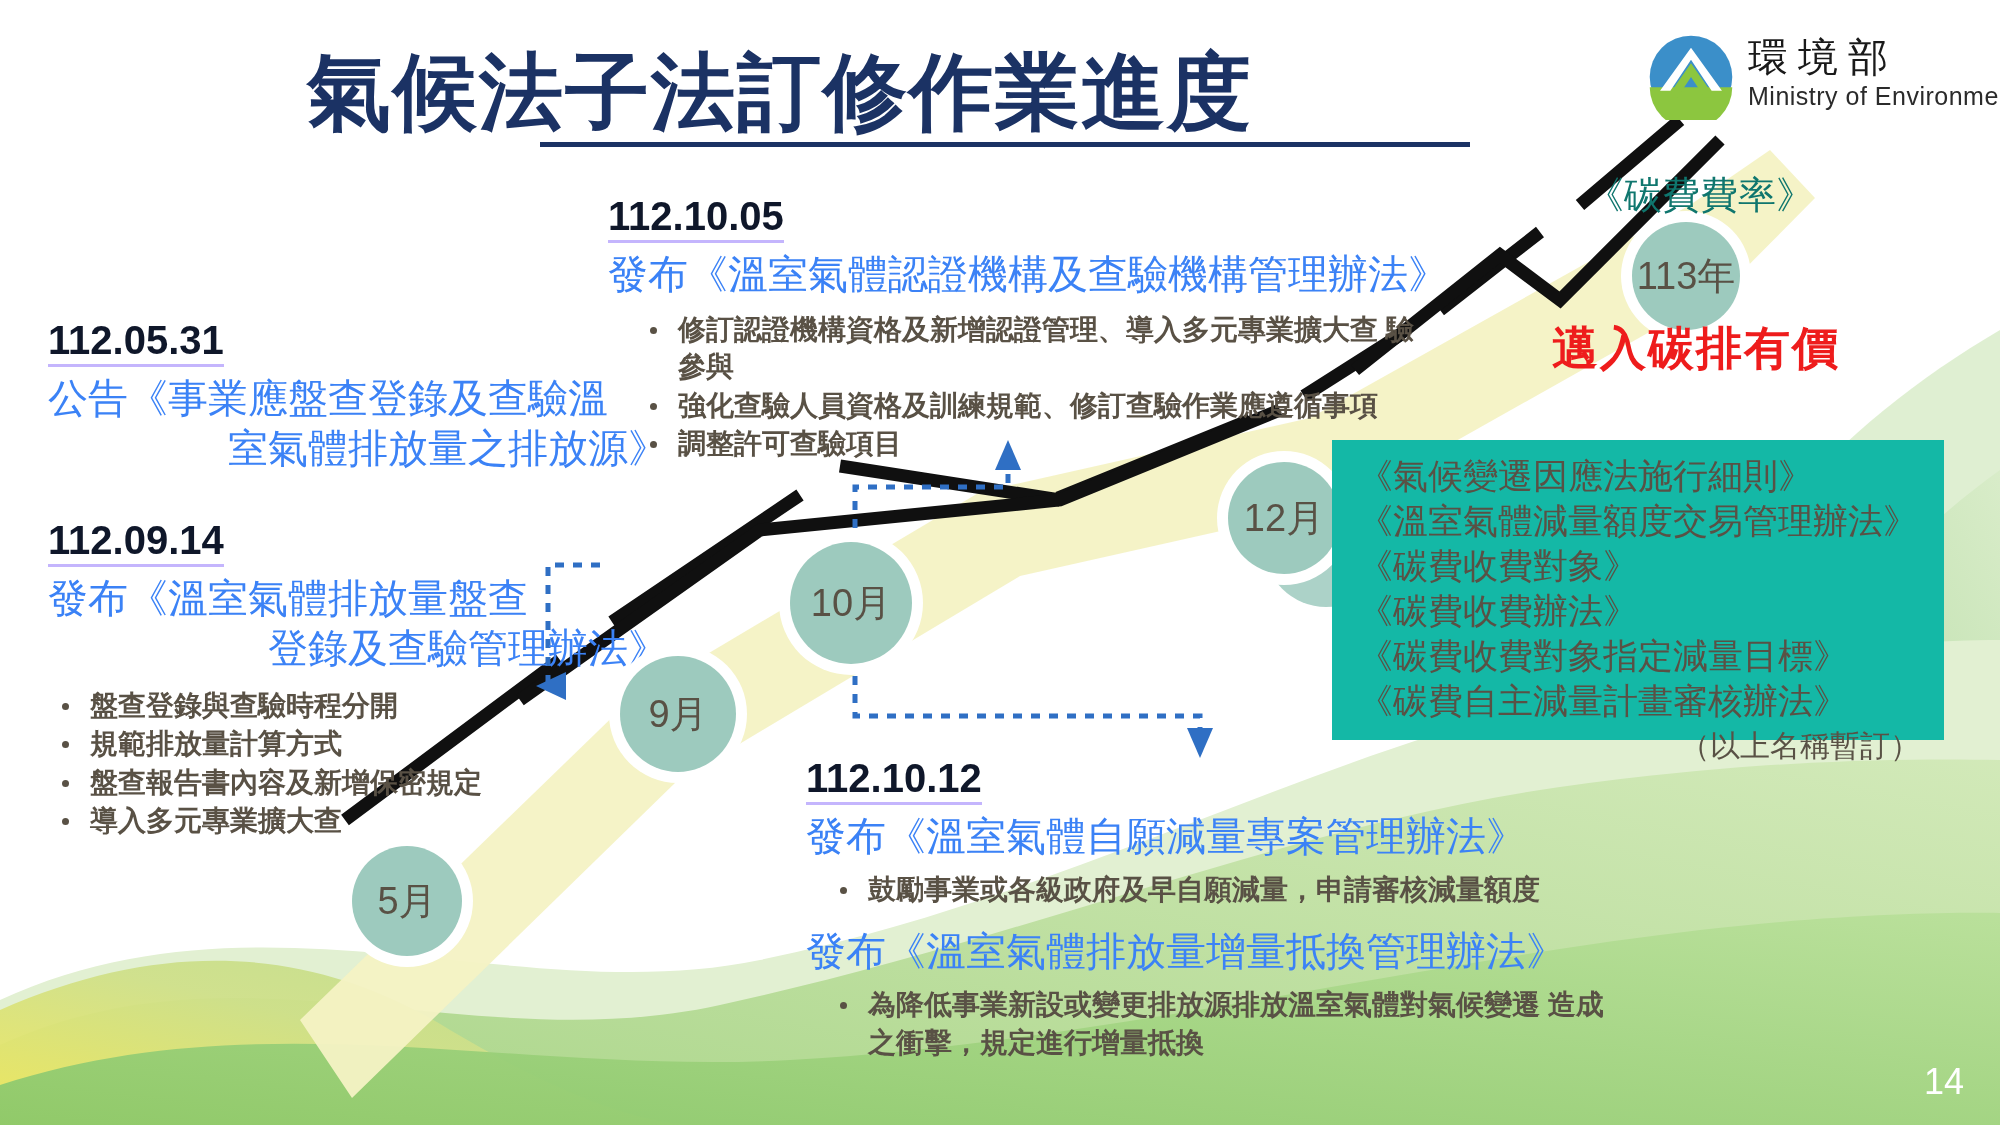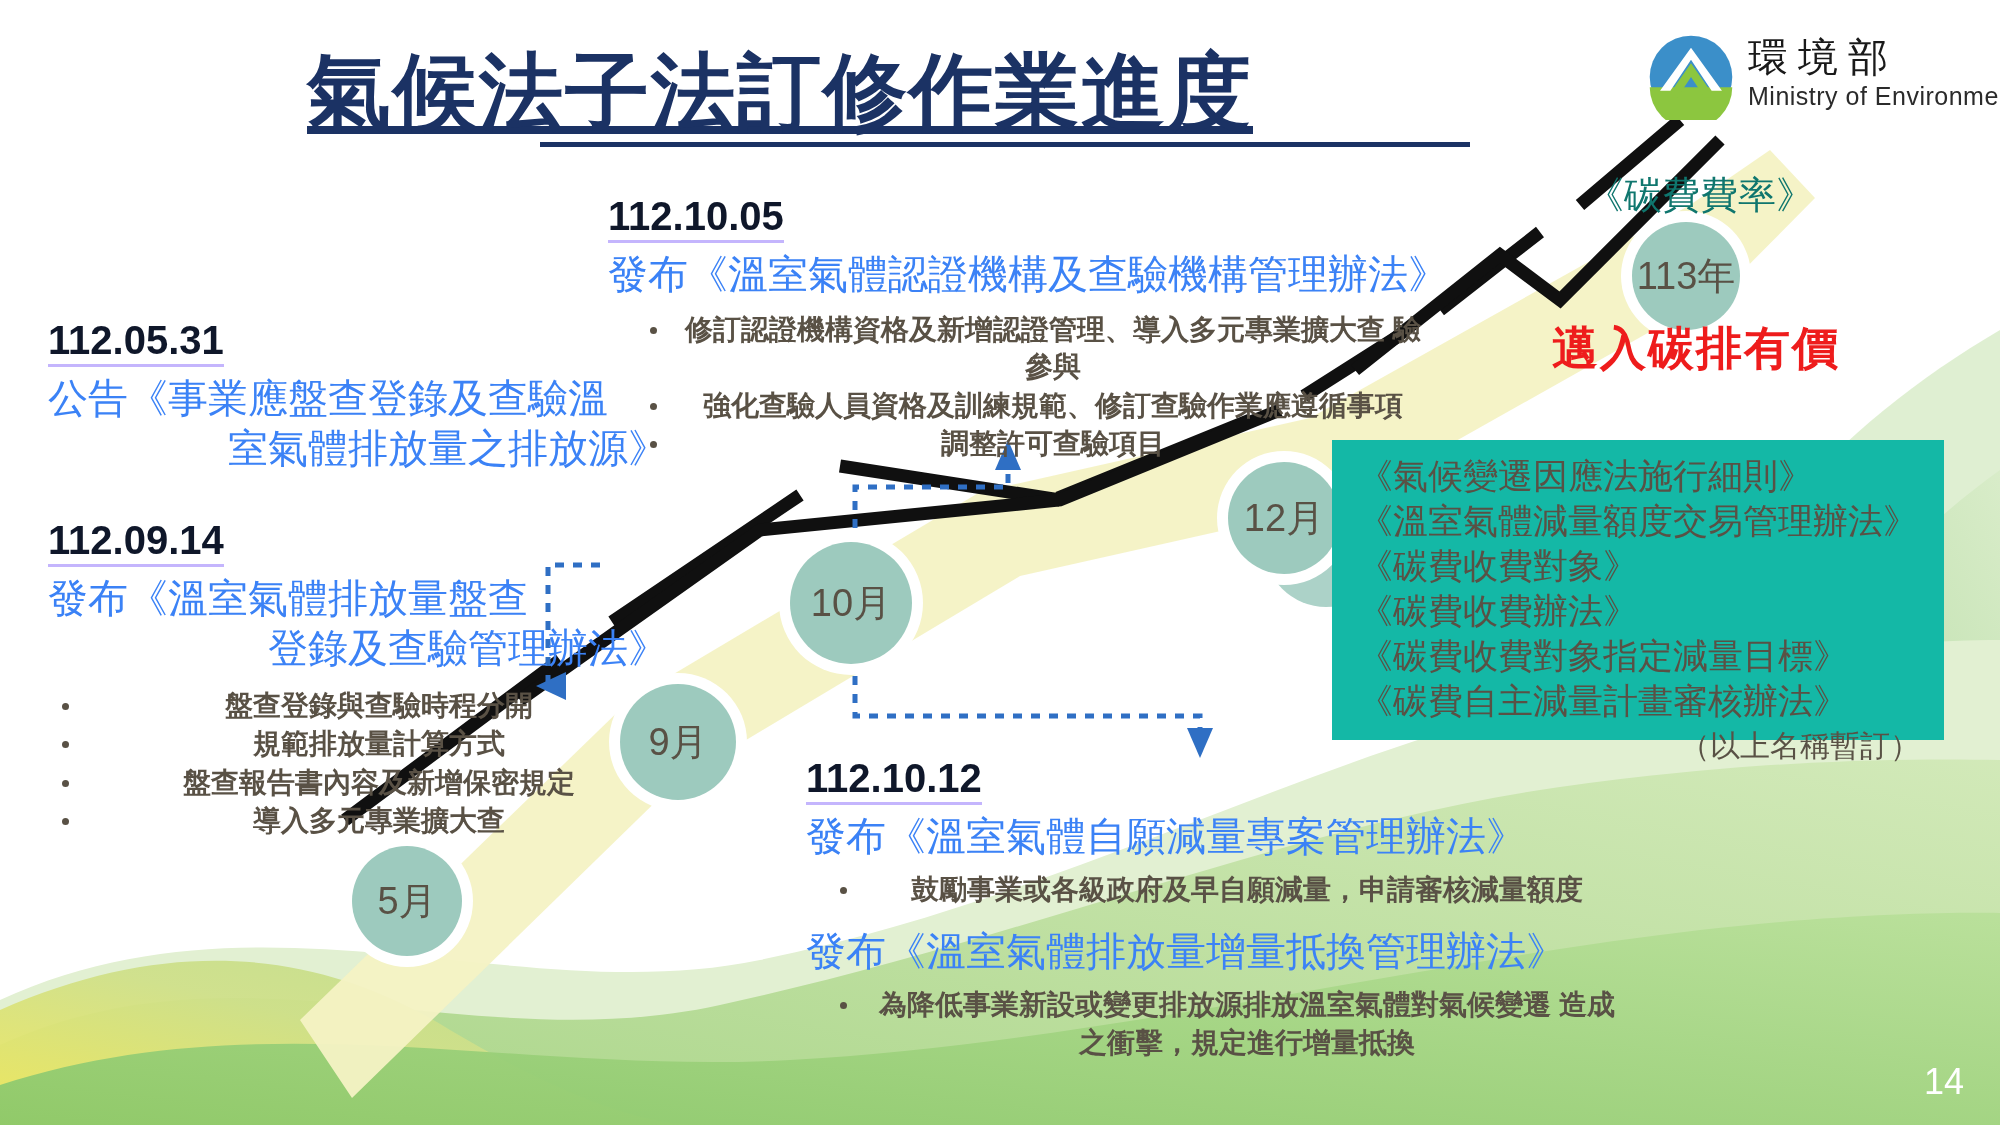--- a/index.html
+++ b/index.html
@@ -6,21 +6,20 @@
   body{font-family:"Liberation Sans","DejaVu Sans",sans-serif;}
   #slide{
     position:relative;width:2000px;height:1125px;overflow:hidden;background:#ffffff;
   }
   #bg{position:absolute;inset:0;width:2000px;height:1125px;}
   
   .title{
     position:absolute;left:0;top:36px;width:1560px;text-align:center;
     font-size:84px;font-weight:bold;color:#1b3264;letter-spacing:2px;
     white-space:nowrap;
-    text-decoration:underline;
   }
   .title-underline{
     position:absolute;left:540px;top:142px;width:930px;height:5px;background:#1b3264;
   }
   
   .logo{position:absolute;left:1648px;top:30px;width:330px;height:96px;}
   .logo-mark{position:absolute;left:0;top:4px;width:86px;height:86px;}
   .logo-cn{position:absolute;left:100px;top:0px;font-size:40px;color:#1a1a1a;
            letter-spacing:10px;font-family:"DejaVu Sans",sans-serif;white-space:nowrap;}
   .logo-en{position:absolute;left:100px;top:52px;font-size:25px;color:#2b2b2b;
@@ -29,21 +28,21 @@
   .blk{position:absolute;}
   .date{
     font-size:40px;font-weight:bold;color:#0f172a;
     border-bottom:3px solid #c4b5fd;display:inline-block;line-height:1.12;
     padding-bottom:1px;
   }
   .hdline{font-size:40px;color:#3b82f6;line-height:1.25;white-space:pre;}
   ul.bul{list-style:none;margin:6px 0 0 0;padding:0;}
   ul.bul li{
     position:relative;padding-left:42px;font-size:28px;color:#595145;
-    font-weight:bold;line-height:1.34;margin-bottom:1px;text-align:center;
+    font-weight:bold;line-height:1.34;margin-bottom:1px;
   }
   ul.bul li:before{
     content:"";position:absolute;left:14px;top:16px;width:7px;height:7px;
     border-radius:50%;background:#595145;
   }
   
   .node{
     position:absolute;border-radius:50%;background:#9dcabe;
     box-shadow:0 0 0 11px #ffffff;
     display:flex;align-items:center;justify-content:center;
@@ -191,21 +190,21 @@
     <div class="hdline" style="margin-top:18px;">發布《溫室氣體排放量增量抵換管理辦法》</div>
     <ul class="bul" style="margin-top:10px;margin-left:20px;">
       <li>為降低事業新設或變更排放源排放溫室氣體對氣候變遷
 造成之衝擊，規定進行增量抵換</li>
     </ul>
   </div>
 
   <div class="node" style="left:352px;top:846px;width:110px;height:110px;">
     <span>5月</span>
   </div>
-  <div class="node" style="left:620px;top:684px;width:116px;height:116px;">
+  <div class="node" style="left:620px;top:656px;width:116px;height:116px;">
     <span>9月</span>
   </div>
   <div class="node" style="left:790px;top:542px;width:122px;height:122px;">
     <span>10月</span>
   </div>
   <div class="node" style="left:1228px;top:462px;width:112px;height:112px;">
     <span>12月</span>
   </div>
   <div class="node" style="left:1632px;top:222px;width:108px;height:108px;">
     <span>113年</span>

